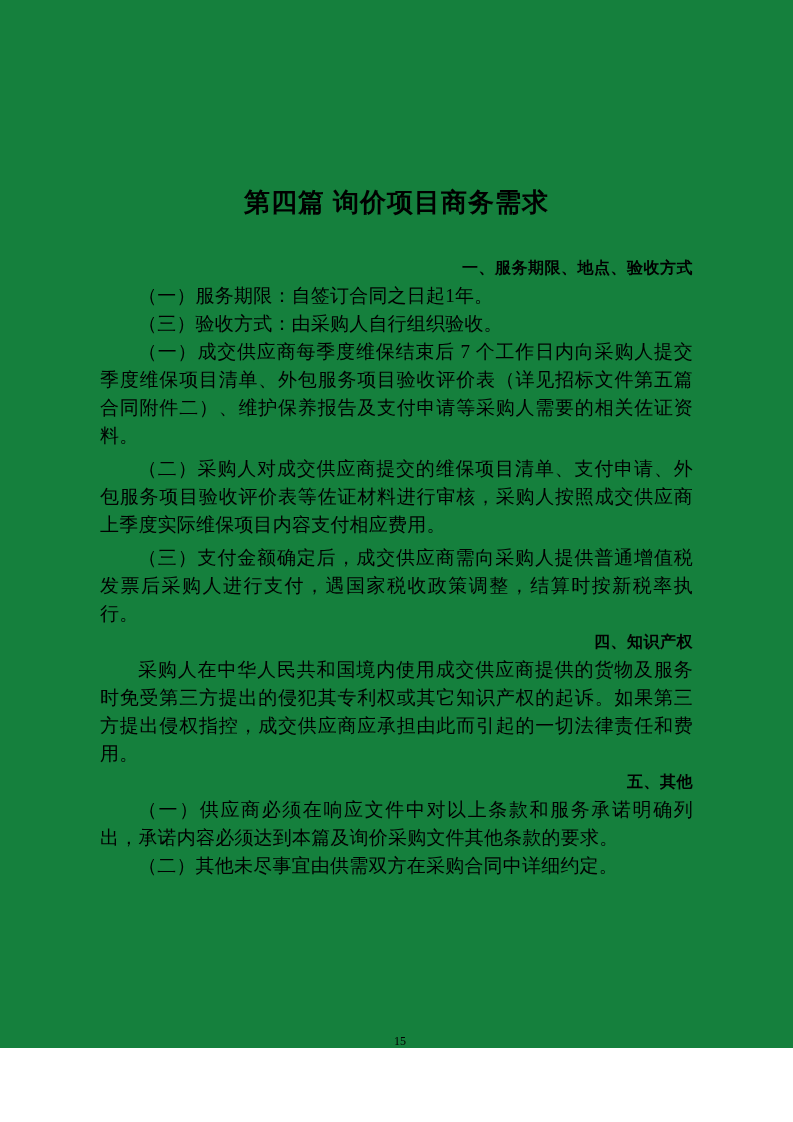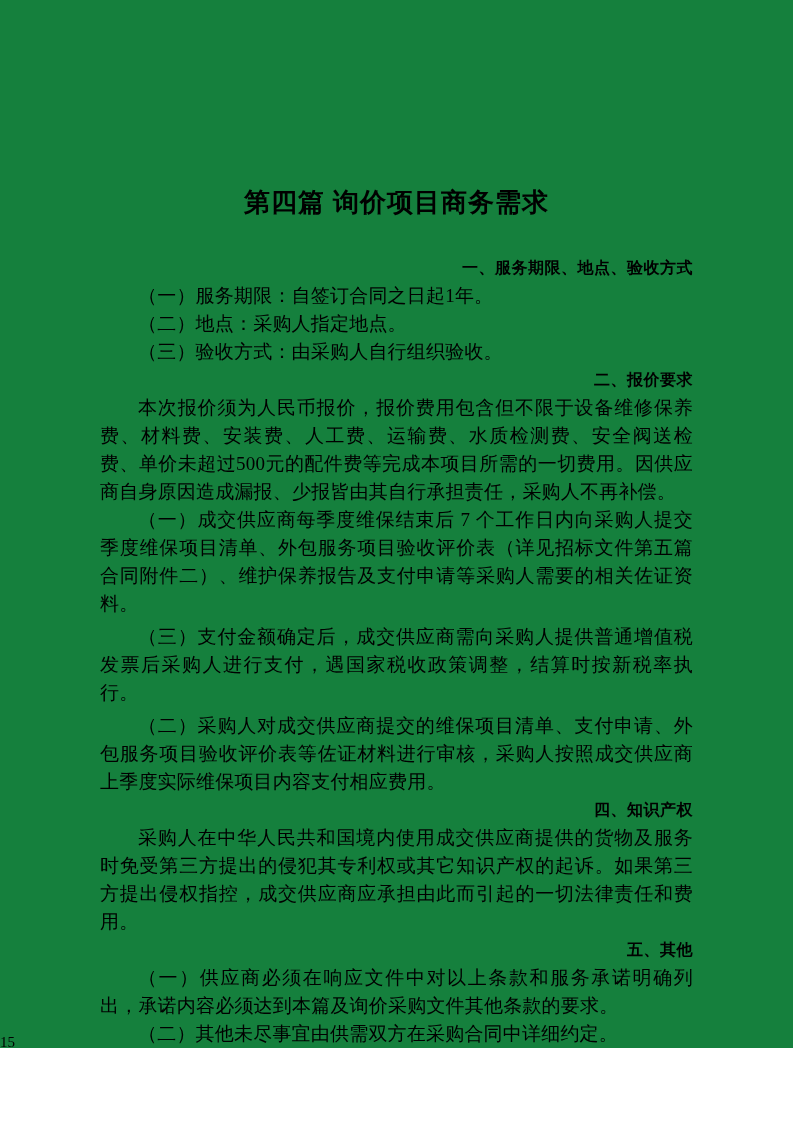--- a/index.html
+++ b/index.html
@@ -47,47 +47,44 @@
     letter-spacing: 0.2px;
   }
   .para.spaced {
     margin-top: 5px;
   }
   .page-number {
     position: absolute;
     left: 0;
     right: 0;
     top: 1034px;
-    font-size: 15px;
+    text-align: center;
+    font-size: 12px;
     font-family: "Liberation Serif", "DejaVu Serif", serif;
+    padding-left: 7px;
   }
 </style>
 </head>
 <body>
 
 <div class="page">
 
   <h1 class="doc-title">第四篇 询价项目商务需求</h1>
 
   <section>
     <h2 class="sec-heading">一、服务期限、地点、验收方式</h2>
     <p class="para">（一）服务期限：自签订合同之日起1年。</p>
-    <p class="para">（二）地点：采购人指定地点。</p>
     <p class="para">（三）验收方式：由采购人自行组织验收。</p>
   </section>
 
-  <section>
-    <h2 class="sec-heading">二、报价要求</h2>
-    <p class="para">本次报价须为人民币报价，报价费用包含但不限于设备维修保养费、材料费、安装费、人工费、运输费、水质检测费、安全阀送检费、单价未超过500元的配件费等完成本项目所需的一切费用。因供应商自身原因造成漏报、少报皆由其自行承担责任，采购人不再补偿。</p>
-  </section>
 
   <section>
     <p class="para">（一）成交供应商每季度维保结束后 7 个工作日内向采购人提交季度维保项目清单、外包服务项目验收评价表（详见招标文件第五篇合同附件二）、维护保养报告及支付申请等采购人需要的相关佐证资料。</p>
+    <p class="para spaced">（二）采购人对成交供应商提交的维保项目清单、支付申请、外包服务项目验收评价表等佐证材料进行审核，采购人按照成交供应商上季度实际维保项目内容支付相应费用。</p>
     <p class="para spaced">（三）支付金额确定后，成交供应商需向采购人提供普通增值税发票后采购人进行支付，遇国家税收政策调整，结算时按新税率执行。</p>
-    <p class="para spaced">（二）采购人对成交供应商提交的维保项目清单、支付申请、外包服务项目验收评价表等佐证材料进行审核，采购人按照成交供应商上季度实际维保项目内容支付相应费用。</p>
   </section>
 
   <section>
     <h2 class="sec-heading">四、知识产权</h2>
     <p class="para">采购人在中华人民共和国境内使用成交供应商提供的货物及服务时免受第三方提出的侵犯其专利权或其它知识产权的起诉。如果第三方提出侵权指控，成交供应商应承担由此而引起的一切法律责任和费用。</p>
   </section>
 
   <section>
     <h2 class="sec-heading">五、其他</h2>
     <p class="para">（一）供应商必须在响应文件中对以上条款和服务承诺明确列出，承诺内容必须达到本篇及询价采购文件其他条款的要求。</p>

